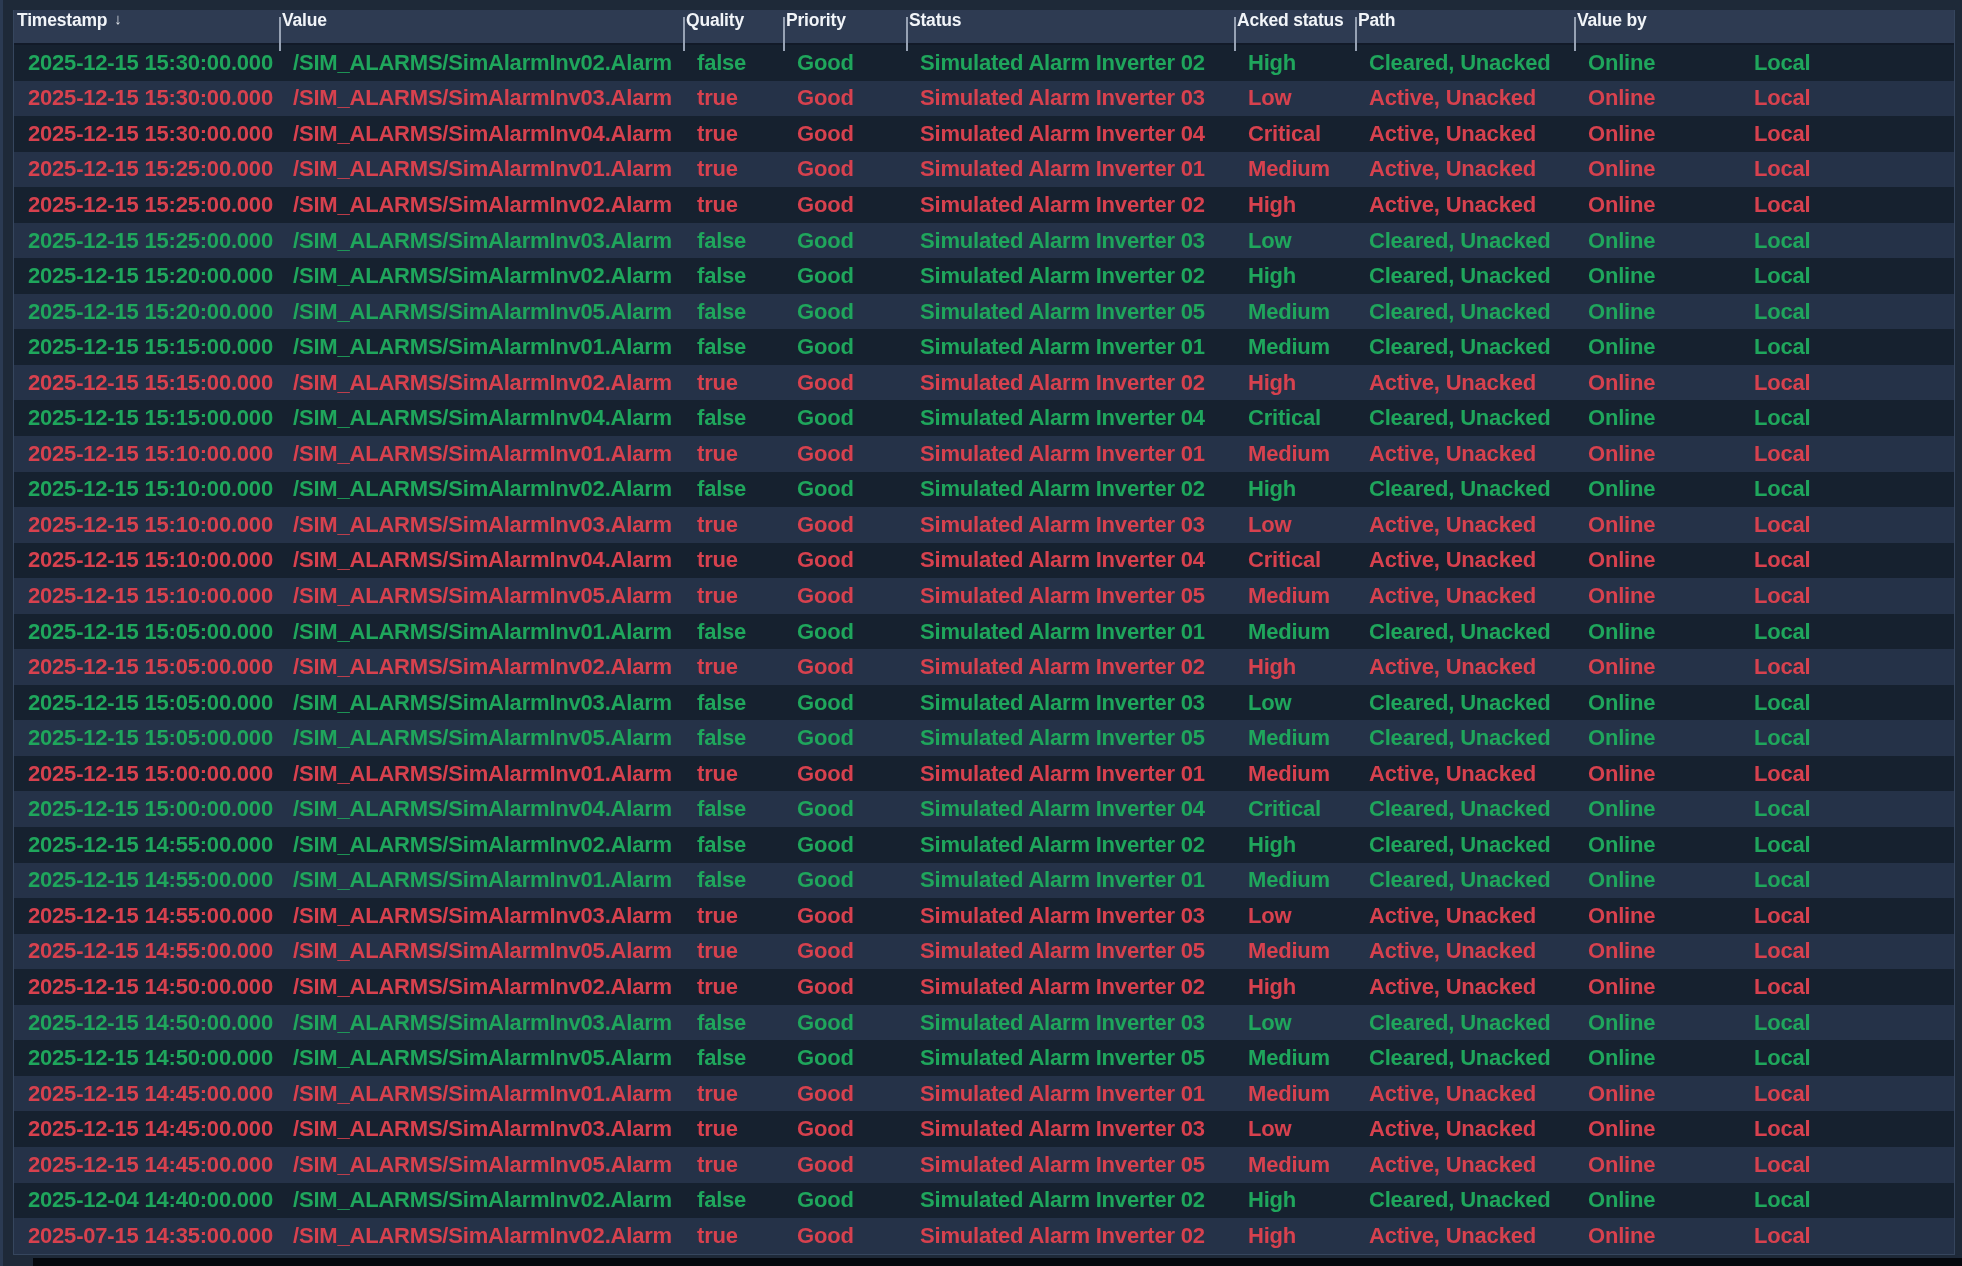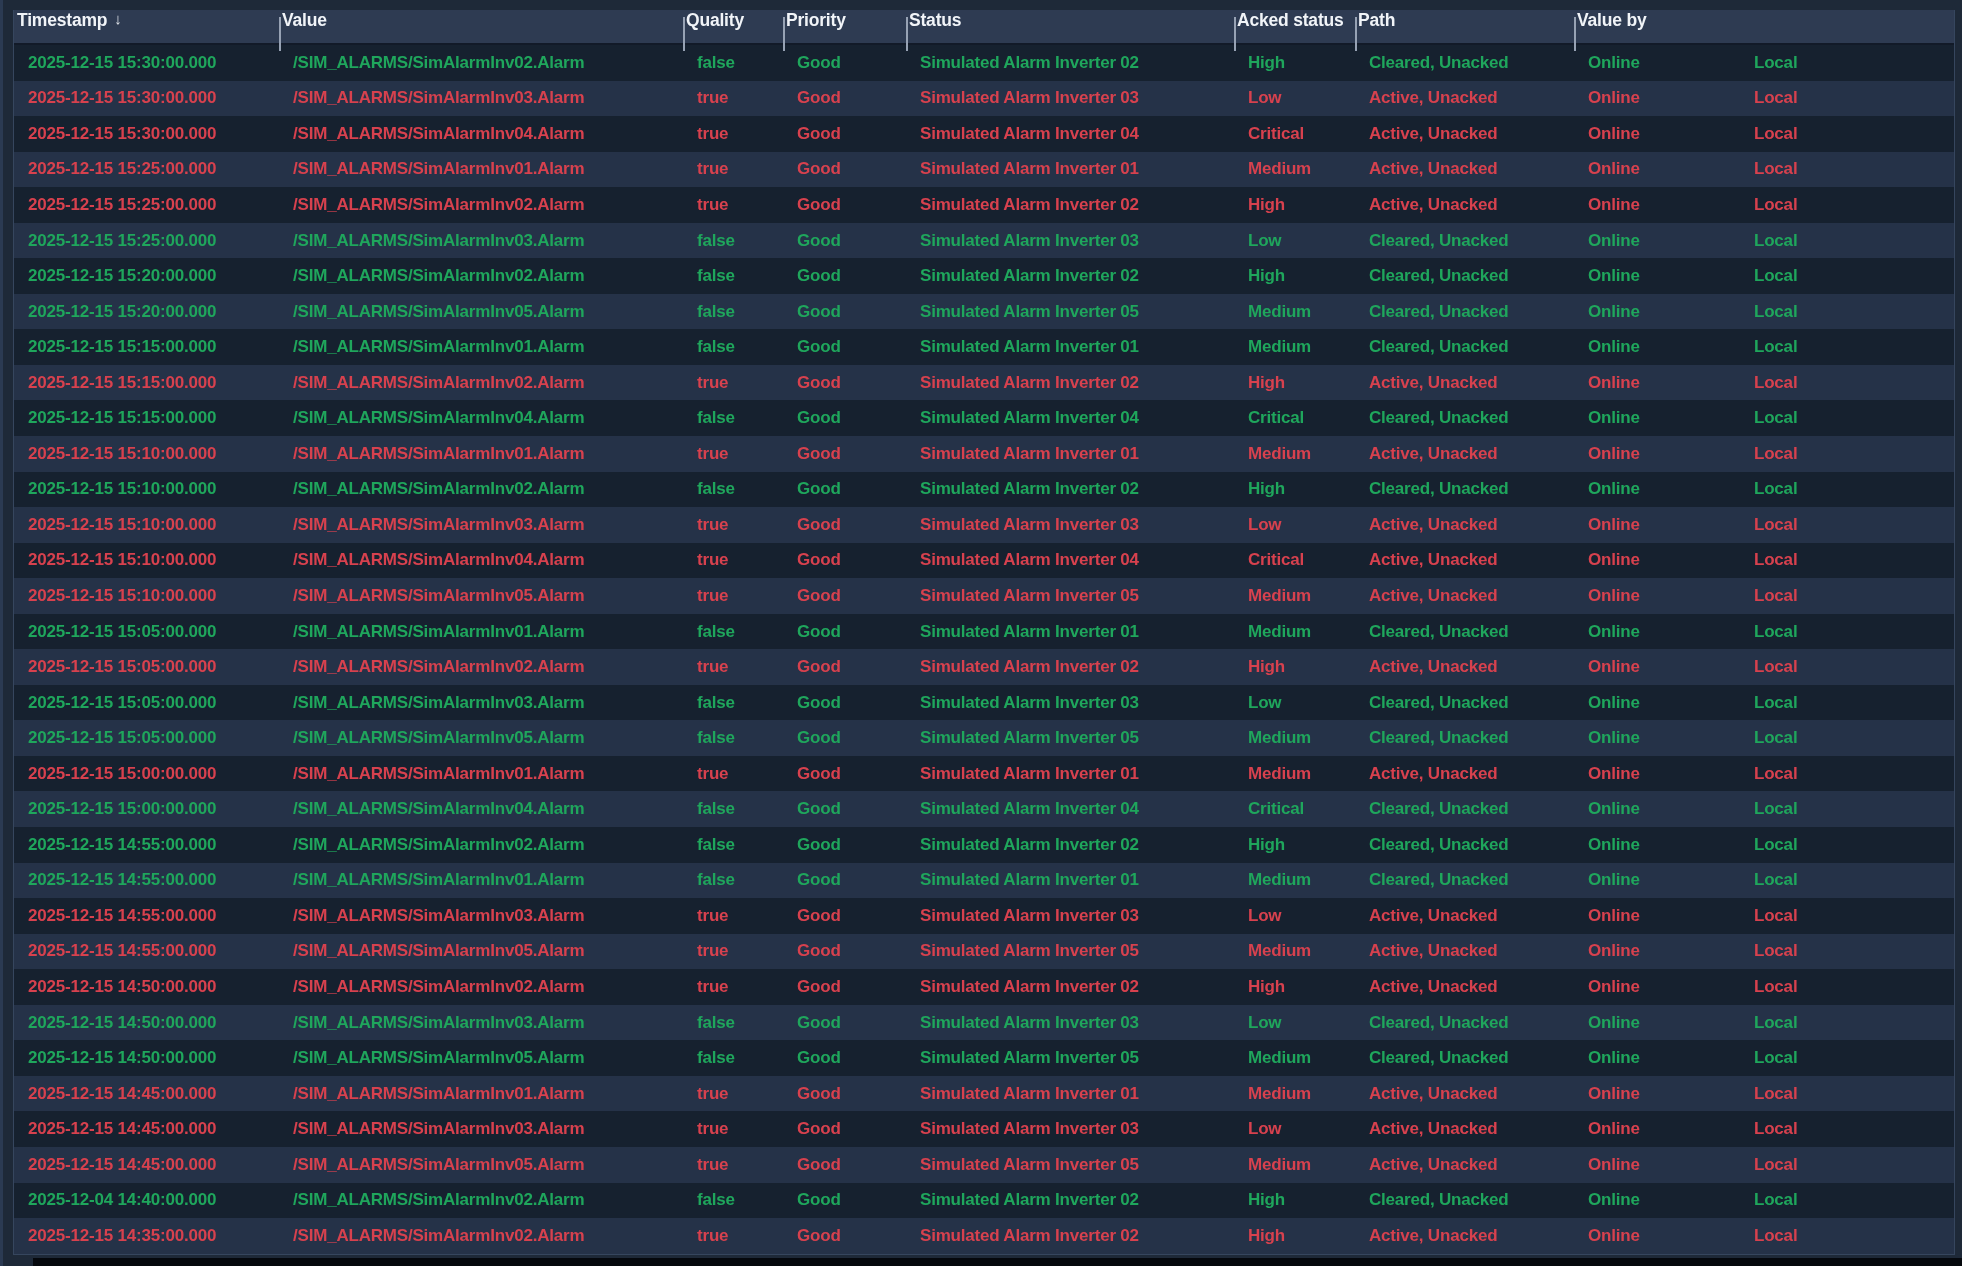--- a/index.html
+++ b/index.html
@@ -38,21 +38,21 @@
     white-space:nowrap; overflow:hidden;
     cursor:pointer;
   }
   .th:not(:first-child)::before {
     content:""; position:absolute; left:0; top:7px; bottom:7px; width:1.5px;
     background: var(--separator, #97A2B4);
   }
   .sort-icon { margin-left:7px; font-weight:400; font-size:15px; opacity:.9; }
   .row {
     height:35.55px; align-items:center;
-    font-size:17px; letter-spacing:-0.2px;
+    font-size:22px; letter-spacing:-0.2px;
     cursor:default;
   }
   .row:nth-child(odd)  { background: var(--row-dark, #16212F); }
   .row:nth-child(even) { background: var(--row-light, #253248); }
   .row.cleared { color: var(--green, #1FA65C); }
   .row.active  { color: var(--red, #D7414E); }
   .cell {
     padding-left:14px; white-space:nowrap; overflow:hidden;
     display:flex; align-items:center; height:100%;
   }
@@ -489,21 +489,21 @@
           <div class="cell">false</div>
           <div class="cell">Good</div>
           <div class="cell">Simulated Alarm Inverter 02</div>
           <div class="cell">High</div>
           <div class="cell">Cleared, Unacked</div>
           <div class="cell">Online</div>
           <div class="cell">Local</div>
           <div class="cell"></div>
         </div>
         <div class="row grid-row active">
-          <div class="cell">2025-12-15 14:35:00.000</div>
+          <div class="cell">2025-07-15 14:35:00.000</div>
           <div class="cell">/SIM_ALARMS/SimAlarmInv02.Alarm</div>
           <div class="cell">true</div>
           <div class="cell">Good</div>
           <div class="cell">Simulated Alarm Inverter 02</div>
           <div class="cell">High</div>
           <div class="cell">Active, Unacked</div>
           <div class="cell">Online</div>
           <div class="cell">Local</div>
           <div class="cell"></div>
         </div>

